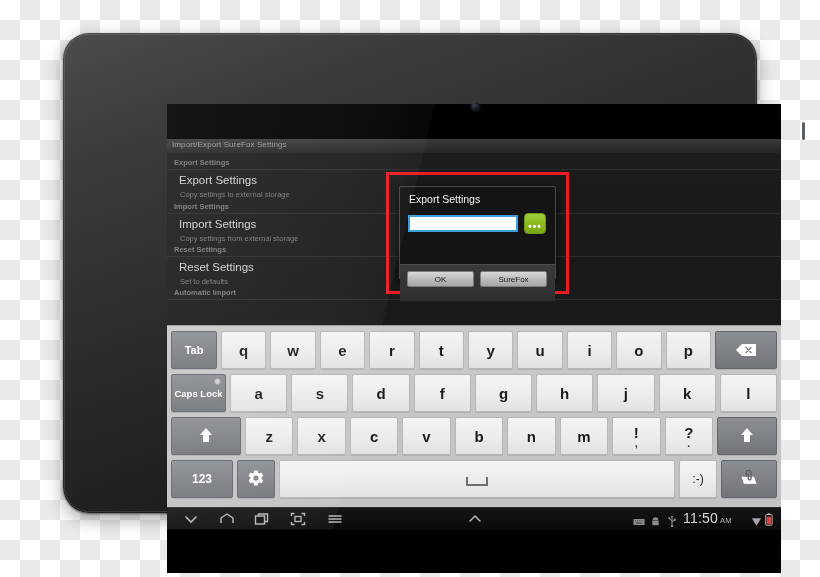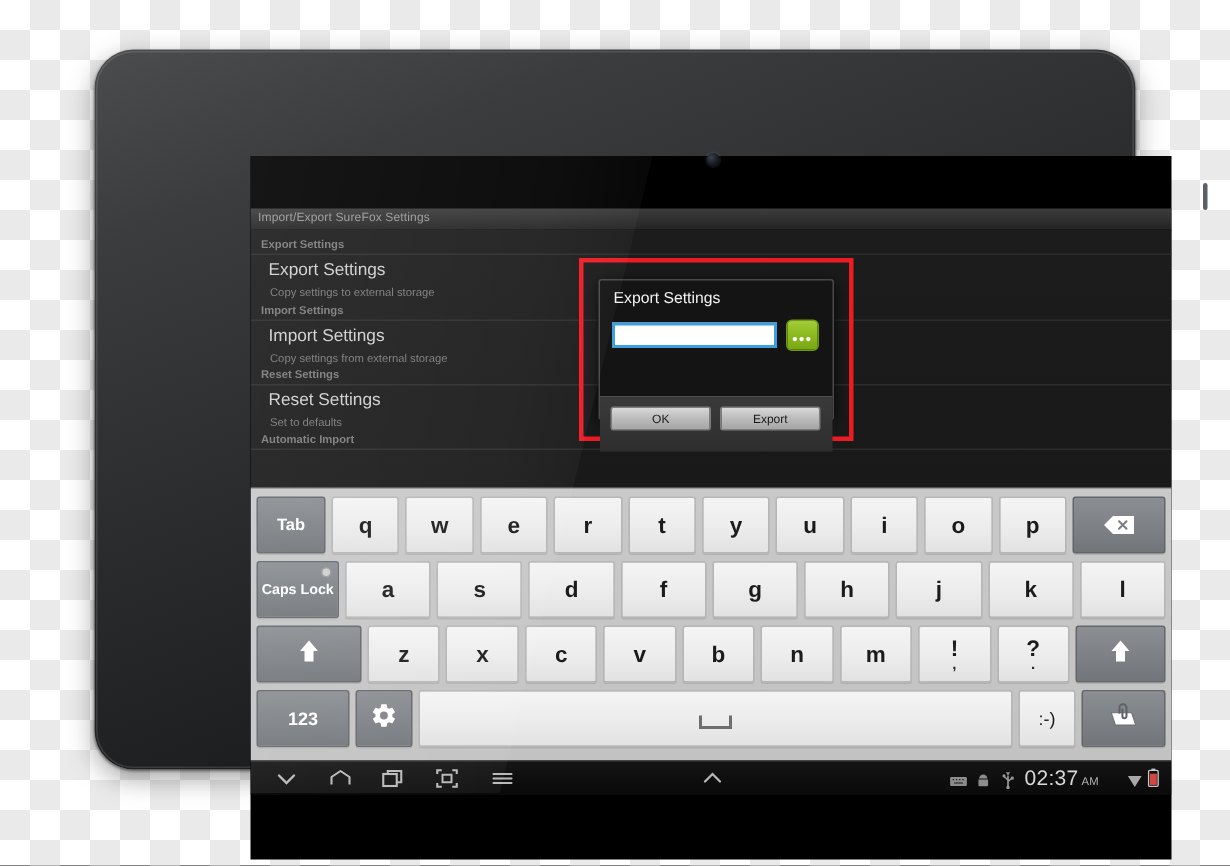--- a/index.html
+++ b/index.html
@@ -431,21 +431,21 @@
 
       <div id="dialog-body">
         <input id="path-input" type="text" value="" placeholder="" style="">
         <div id="browse-button">
           <span id="browse-dots">•••</span>
         </div>
       </div>
 
       <div id="dialog-buttons">
         <div class="dlg-btn" id="ok-button">OK</div>
-        <div class="dlg-btn" id="cancel-button">Export</div>
+        <div class="dlg-btn" id="cancel-button">SureFox</div>
       </div>
     </div>
 
     <div id="keyboard">
 
       <div class="kb-row">
         <div class="key tab dark small-label">Tab</div>
         <div class="key">q</div>
         <div class="key">w</div>
         <div class="key">e</div>
@@ -595,21 +595,21 @@
           <path d="M5 11 L5 3" stroke="#9a9a9a" stroke-width="1.1"></path>
           <circle cx="5" cy="11" r="1.1" fill="#9a9a9a"></circle>
           <path d="M5 6 L2.3 3.6 M5 7 L7.7 4.8" stroke="#9a9a9a" stroke-width="1"></path>
           <circle cx="2.3" cy="3.2" r="1" fill="#9a9a9a"></circle>
           <rect x="6.9" y="3.8" width="1.9" height="1.9" fill="#9a9a9a"></rect>
           <path d="M5 3 L3.6 0.9 L6.4 0.9 Z" fill="#9a9a9a"></path>
         </svg>
       </div>
 
       <div id="clock">
-        <span>02:37</span><span id="clock-ampm">AM</span>
+        <span>11:50</span><span id="clock-ampm">AM</span>
       </div>
 
       <div class="status-ico" id="st-wifi">
         <svg width="11" height="11" viewBox="0 0 12 12" aria-hidden="true">
           <path d="M1 2.5 L11 2.5 L6 10.5 Z" fill="#a8a8a8"></path>
         </svg>
       </div>
 
       <div class="status-ico" id="st-battery">
         <svg width="8" height="13" viewBox="0 0 8 13" aria-hidden="true">

